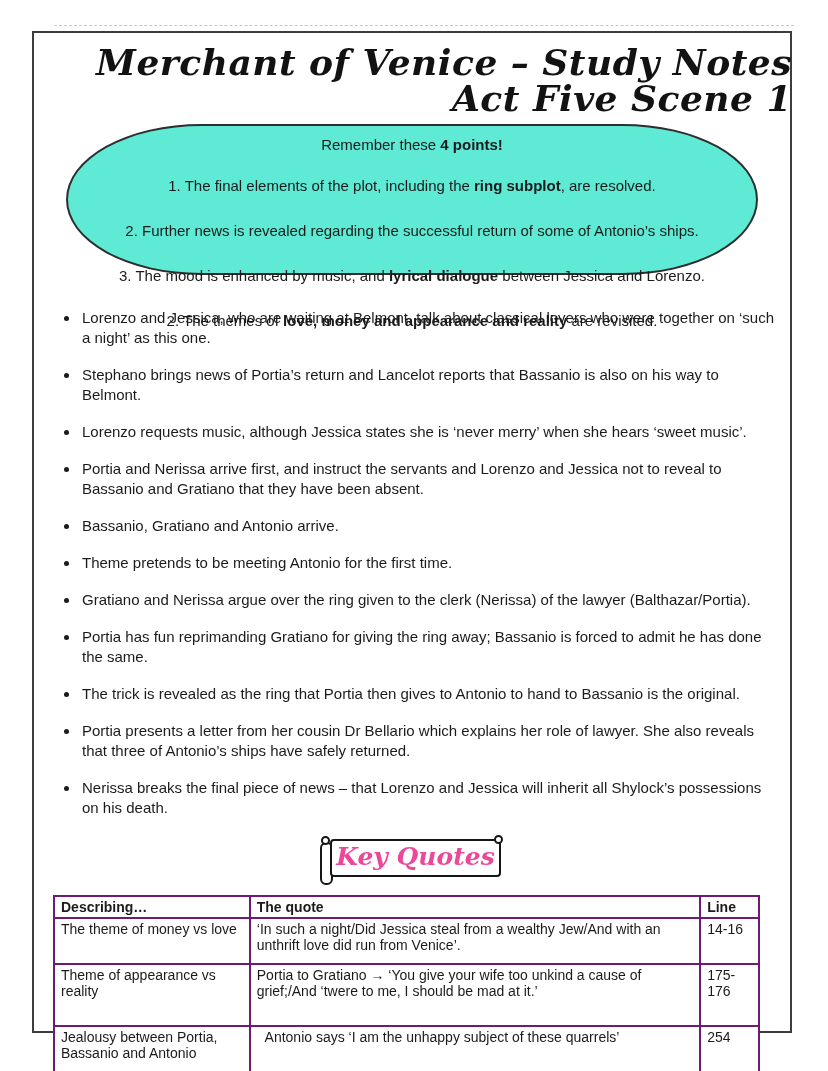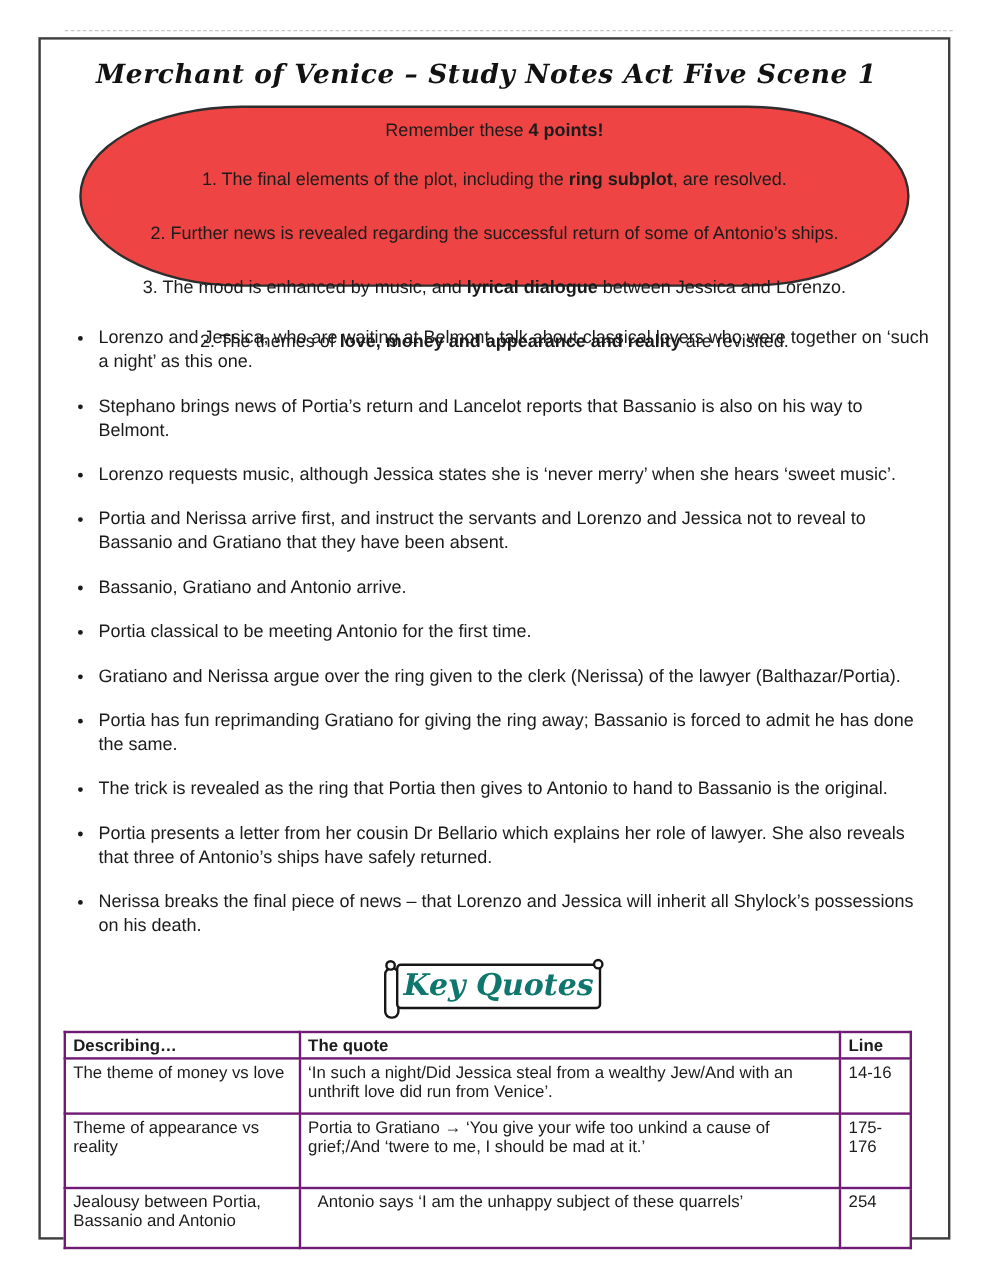--- a/index.html
+++ b/index.html
@@ -33,41 +33,41 @@
     box-sizing: border-box;
   }
   .content {
     position: absolute;
     left: 32px;
     top: 31px;
     width: 760px;
   }
   .title {
     margin: 13px 0 0 0;
-    text-align: left;
+    text-align: right;
     font-family: "DejaVu Serif", serif;
     font-style: italic;
     font-weight: bold;
-    font-size: 22px;
+    font-size: 36px;
     letter-spacing: 0.5px;
     color: #121212;
     line-height: 36px;
     padding-left: 48px;
   }
   .oval {
     width: 692px;
     height: 151px;
     margin: 8px auto 0 auto;
     border: 2px solid #2e2e2e;
     border-radius: 140px / 78px;
     box-sizing: border-box;
     text-align: center;
     font-size: 15px;
     padding-top: 9px;
-    background: #ef4444;
+    background: #5eead4;
   }
   .oval-heading {
     line-height: 20px;
     margin-bottom: 5px;
   }
   .point {
     line-height: 29px;
     white-space: nowrap;
     margin-top: 16px;
   }
@@ -136,21 +136,21 @@
     border: 2px solid #161616;
     border-radius: 50%;
     box-sizing: border-box;
     background: #ffffff;
   }
   .banner-text {
     font-family: "DejaVu Serif", serif;
     font-style: italic;
     font-weight: bold;
     font-size: 25px;
-    color: #0f766e;
+    color: #ec4899;
     transform: translateY(-2px);
   }
   .quotes-table {
     margin: 11px 0 0 21px;
     border-collapse: collapse;
     width: 707px;
     table-layout: fixed;
     font-size: 14px;
     background: #ffffff;
   }
@@ -192,21 +192,21 @@
       <div class="point"><span>3. The mood is enhanced by music, and </span><b>lyrical dialogue</b><span> between Jessica and Lorenzo.</span></div>
       <div class="point"><span>2. The themes of </span><b>love, money and appearance and reality</b><span> are revisited.</span></div>
     </div>
 
     <ul class="bullets">
       <li>Lorenzo and Jessica, who are waiting at Belmont, talk about classical lovers who were together on ‘such a night’ as this one.</li>
       <li>Stephano brings news of Portia’s return and Lancelot reports that Bassanio is also on his way to Belmont.</li>
       <li>Lorenzo requests music, although Jessica states she is ‘never merry’ when she hears ‘sweet music’.</li>
       <li>Portia and Nerissa arrive first, and instruct the servants and Lorenzo and Jessica not to reveal to Bassanio and Gratiano that they have been absent.</li>
       <li>Bassanio, Gratiano and Antonio arrive.</li>
-      <li>Portia classical to be meeting Antonio for the first time.</li>
+      <li>Theme pretends to be meeting Antonio for the first time.</li>
       <li>Gratiano and Nerissa argue over the ring given to the clerk (Nerissa) of the lawyer (Balthazar/Portia).</li>
       <li>Portia has fun reprimanding Gratiano for giving the ring away; Bassanio is forced to admit he has done the same.</li>
       <li>The trick is revealed as the ring that Portia then gives to Antonio to hand to Bassanio is the original.</li>
       <li>Portia presents a letter from her cousin Dr Bellario which explains her role of lawyer. She also reveals that three of Antonio’s ships have safely returned.</li>
       <li>Nerissa breaks the final piece of news – that Lorenzo and Jessica will inherit all Shylock’s possessions on his death.</li>
     </ul>
 
     <div class="banner-wrap">
       <div class="banner">
         <span class="roll"></span>

